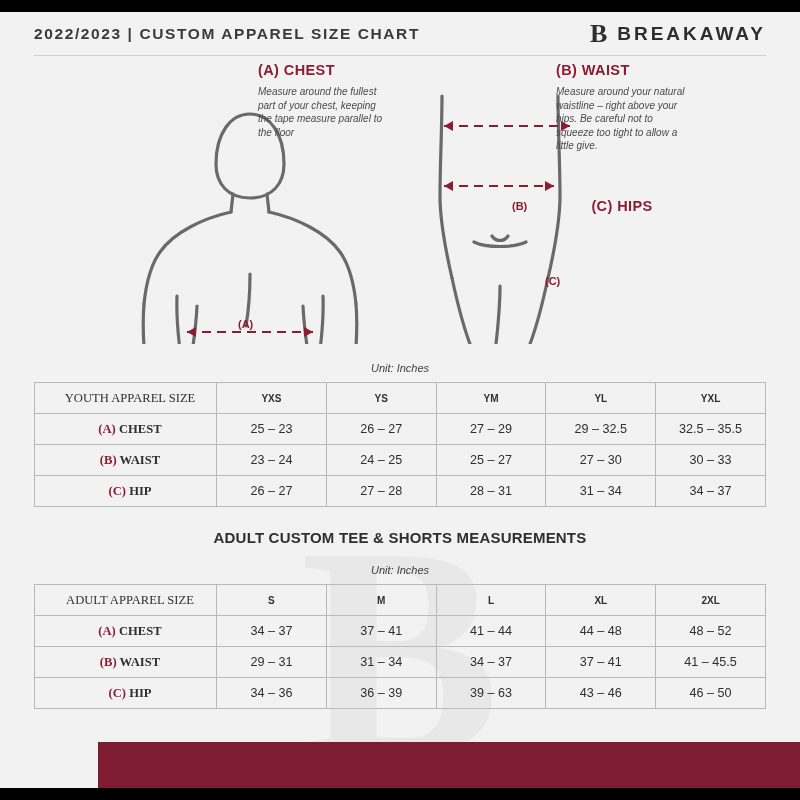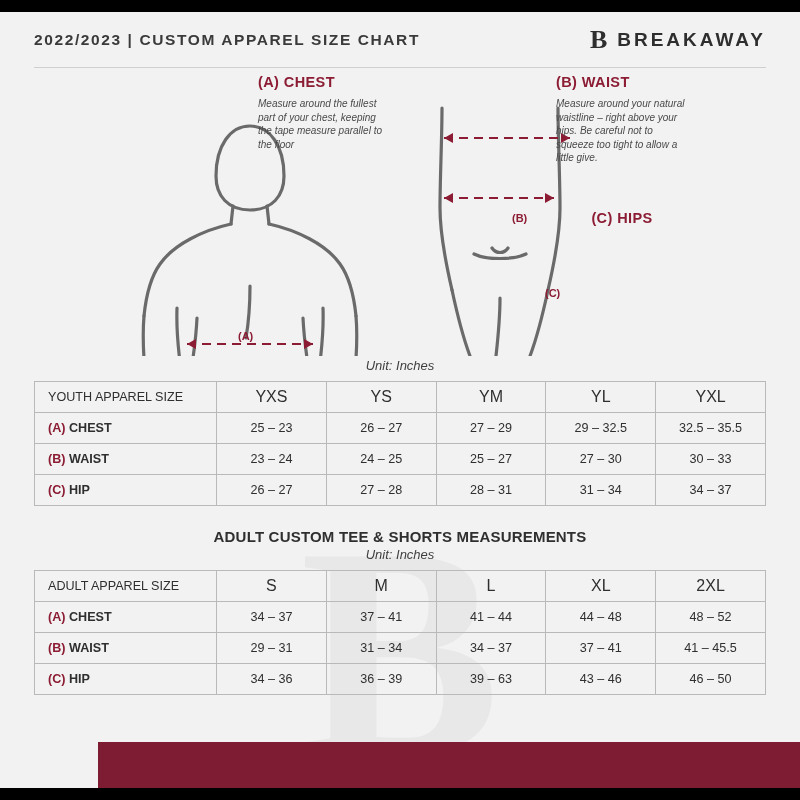--- a/index.html
+++ b/index.html
@@ -27,21 +27,21 @@
     line-height: 240px;
     text-align: center;
     user-select: none;
     z-index: 0;
   }
   .content { position: relative; z-index: 2; }
 
   
   .header {
     position: relative;
-    height: 56px;
+    height: 44px;
     padding: 0 34px;
     display: flex;
     align-items: center;
   }
   .header-title {
     font-size: 15.5px;
     font-weight: bold;
     letter-spacing: 1.6px;
     color: #3a3a3a;
   }
@@ -110,45 +110,46 @@
   .section { margin: 0 34px; }
   .sec-title {
     text-align: center;
     font-weight: bold;
     font-size: 15px;
     color: #2f2f2f;
     letter-spacing: .2px;
   }
   .sec-sub {
     text-align: center;
-    font-size: 13px;
+    font-size: 11px;
     font-style: italic;
     color: #3f3f3f;
-    margin-top: 2px;
+    margin-top: 18px;
     margin-bottom: 8px;
   }
   table {
     width: 100%;
     border-collapse: collapse;
     table-layout: fixed;
   }
   th, td {
     border: 1px solid #b9b9b9;
     height: 31px;
     font-size: 12.6px;
     color: #2f2f2f;
     text-align: center;
     padding: 0 4px;
   }
   th:first-child, td:first-child {
-    text-align: left;
+    text-align: center;
     padding-left: 13px;
     width: 182px;
-  }
-  th { font-weight: normal; font-size: 16px; }
+    font-family: Liberation Serif, serif;
+  }
+  th { font-weight: bold; font-size: 10px; }
   th:first-child { font-weight: normal; font-size: 12.6px; }
   td.rowlabel { font-weight: bold; }
   .lbl { color: #8c1c34; font-weight: bold; }
   .gap { height: 22px; }
 
   
   .footer-bar {
     position: absolute;
     left: 98px; bottom: 0;
     width: 702px; height: 46px;

